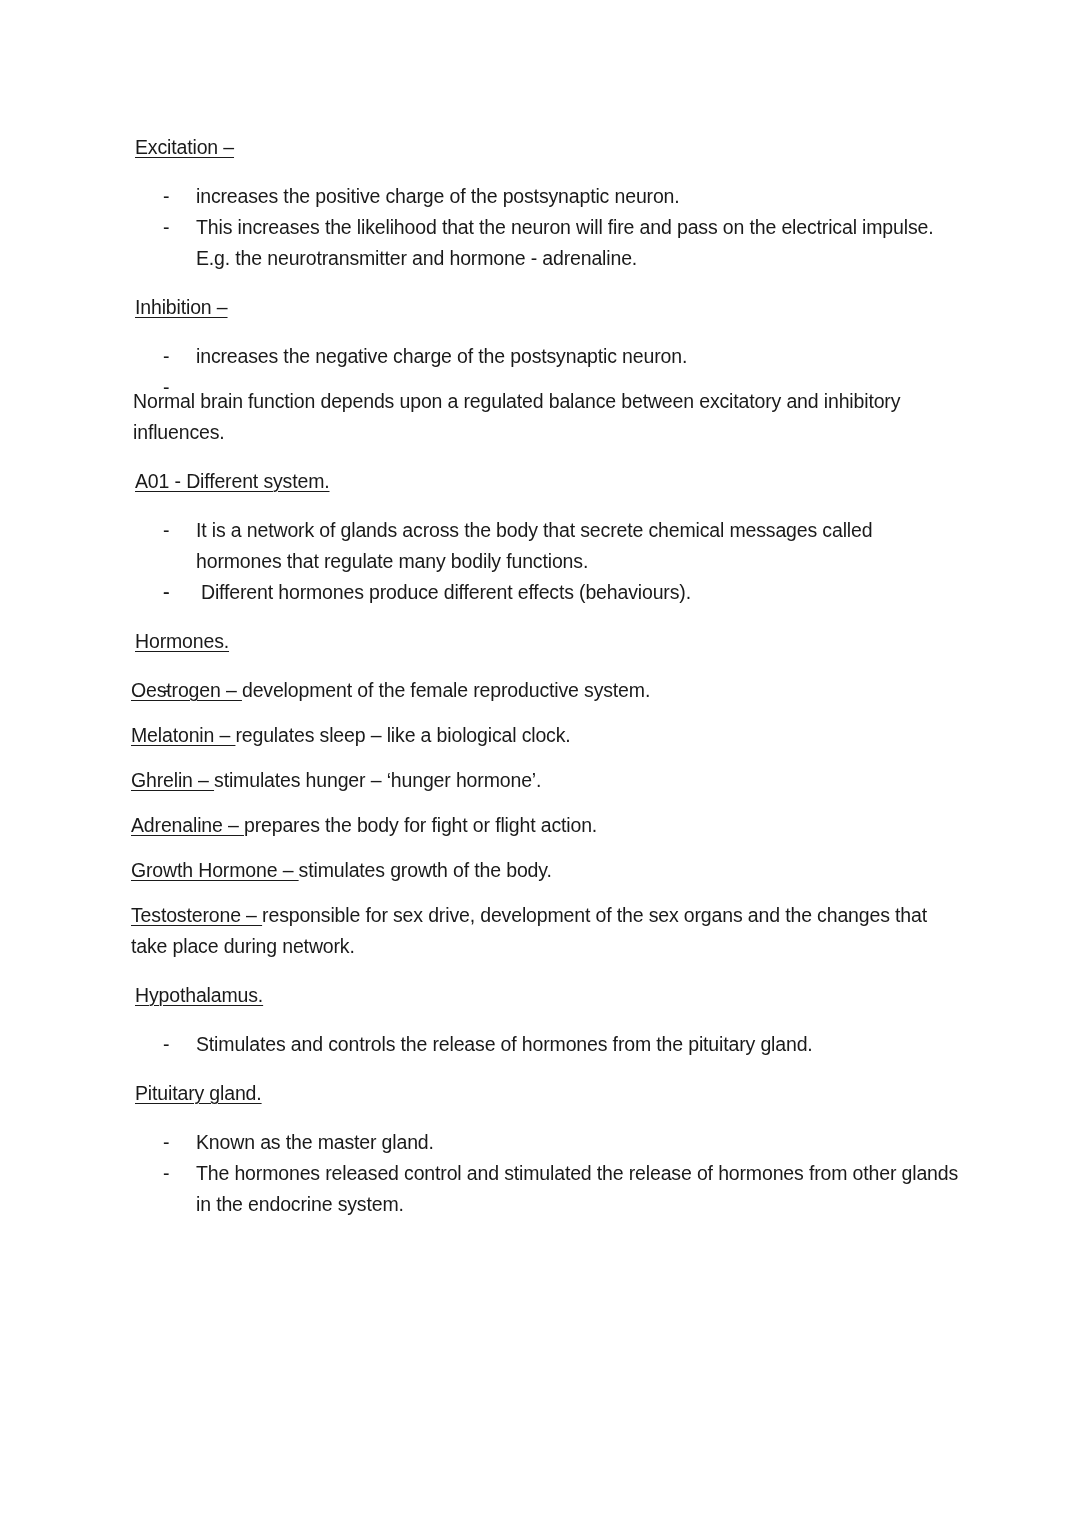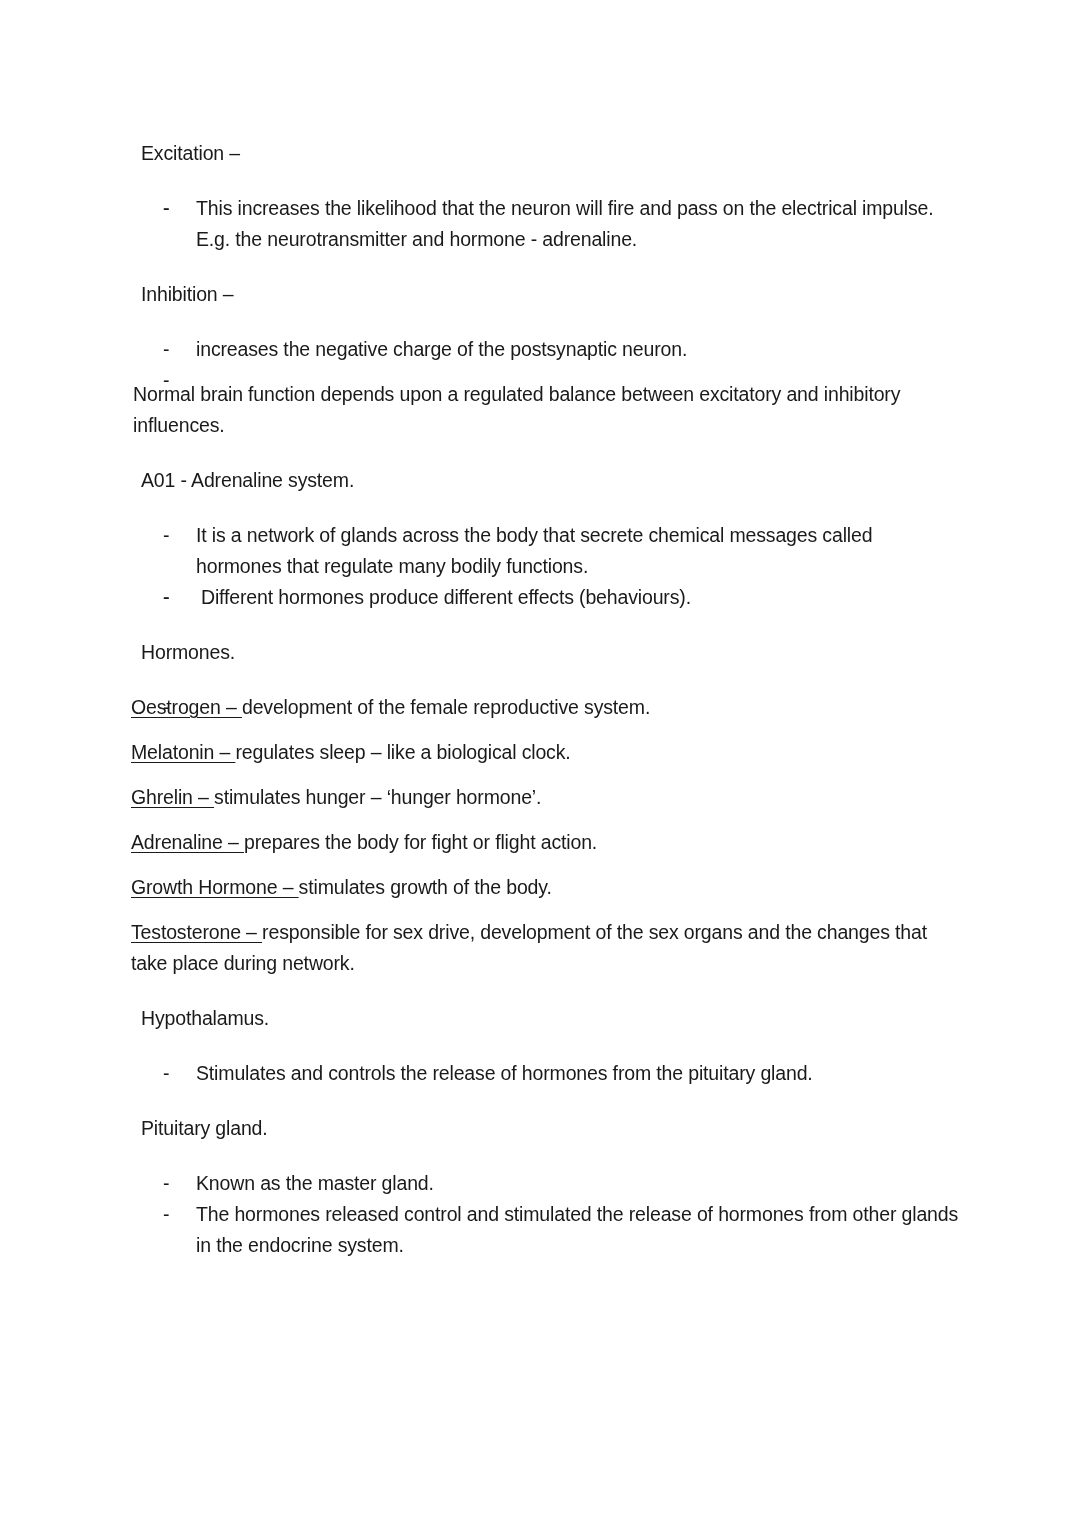--- a/index.html
+++ b/index.html
@@ -18,24 +18,25 @@
     .page {
       position: absolute;
       left: 131px;
       top: 128px;
       width: 830px;
       font-size: 19.5px;
       letter-spacing: -0.15px;
     }
     .heading {
       display: inline-block;
+      text-decoration: underline;
       text-underline-offset: 3px;
       text-decoration-thickness: 1px;
       line-height: 31px;
-      margin: 10px;
+      margin: 4px;
     }
     .para {
       line-height: 31px;
       margin: 0 0 14px 2px;
     }
     ul.dash-list {
       list-style: none;
       margin: 14px 0 14px 0;
       padding: 0;
     }
@@ -65,20 +66,21 @@
 </head>
 <body>
 
 <div class="page">
 
   <section>
     <p class="heading">Excitation –</p>
     <ul class="dash-list">
       <li>
         <span class="bullet">-</span>
+        <span>increases the positive charge of the postsynaptic neuron.</span>
       </li>
       <li>
         <span class="bullet">-</span>
         <span>This increases the likelihood that the neuron will fire and pass on the electrical impulse. E.g. the neurotransmitter and hormone - adrenaline.</span>
       </li>
     </ul>
   </section>
 
   <section>
     <p class="heading">Inhibition –</p>
@@ -89,21 +91,21 @@
       </li>
       <li>
         <span class="bullet">-</span>
       </li>
     </ul>
   </section>
 
   <p class="para">Normal brain function depends upon a regulated balance between excitatory and inhibitory influences.</p>
 
   <section>
-    <p class="heading">A01 - Adrenaline system.</p>
+    <p class="heading">A01 - Different system.</p>
     <ul class="dash-list">
       <li>
         <span class="bullet">-</span>
         <span>It is a network of glands across the body that secrete chemical messages called hormones that regulate many bodily functions.</span>
       </li>
       <li>
         <span class="bullet">-</span>
       </li>
       <li>
         <span class="bullet">-</span>

